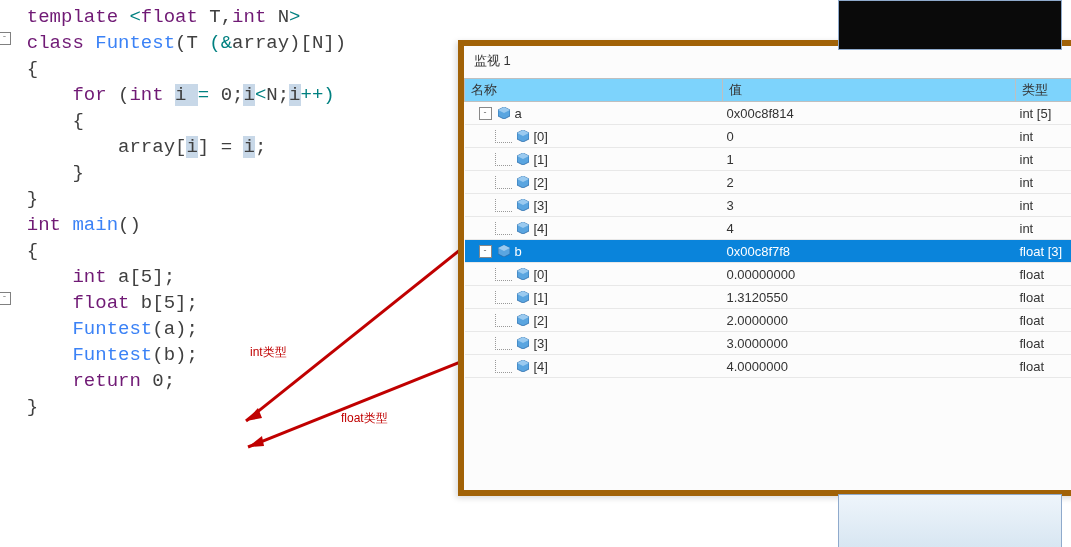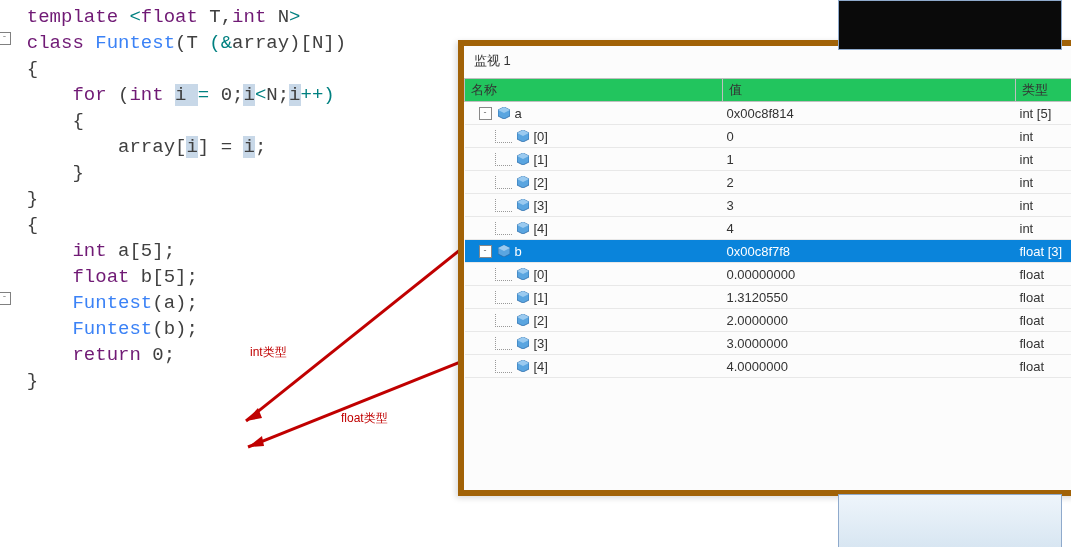--- a/index.html
+++ b/index.html
@@ -9,21 +9,21 @@
   .fn{color:#3b82f6}
   .op{color:#008080}
   .txt{color:#404040}
   .sel{background:#C8D8E8}
   .gutter{position:absolute;left:-2px;top:0;width:11px;height:100%;color:#808080;font-size:11px}
   .fold{position:absolute;left:0;width:11px;height:11px;border:1px solid #808080;background:#fff;font-size:9px;line-height:9px;text-align:center;color:#808080}
   .annot{position:absolute;font-family:"Microsoft YaHei",sans-serif;font-size:12px;color:#C00000}
   .watch{position:absolute;left:458px;top:40px;width:610px;height:444px;background:#fcfcfc;border:6px solid #a16207;box-shadow:-2px 2px 6px rgba(0,0,0,0.15)}
   .watch-title{font-family:"Microsoft YaHei",sans-serif;font-size:13px;padding:6px 10px 8px 10px;color:#333}
   .grid{width:100%;border-collapse:collapse;font-family:"Microsoft YaHei",Tahoma,sans-serif;font-size:13px}
-  .grid th{background:#22c55e;border:1px solid #bfbfbf;text-align:left;padding:2px 6px;font-weight:normal;color:#333;height:18px}
+  .grid th{background:#7dd3fc;border:1px solid #bfbfbf;text-align:left;padding:2px 6px;font-weight:normal;color:#333;height:18px}
   .grid td{border-bottom:1px solid #e8e8e8;padding:2px 4px;height:18px;vertical-align:middle;color:#333}
   .grid tr.selrow td{background:#0a84db;color:#fff}
   .redv{color:#C00000}
   .tree-cell{display:flex;align-items:center}
   .indent{display:inline-block}
   .tw{display:inline-block;width:11px;height:11px;border:1px solid #888;background:#fff;font-size:9px;line-height:9px;text-align:center;color:#666;margin:0 4px 0 2px;cursor:pointer}
   .ln{display:inline-block;width:16px;height:12px;border-left:1px dotted #999;border-bottom:1px dotted #999;margin-right:3px;vertical-align:middle}
   .cube{display:inline-block;width:12px;height:12px;margin:0 5px 0 2px;vertical-align:middle}
   .cube svg{display:block}
   .thumb{position:absolute;border:1px solid #8faacc;background:linear-gradient(#eef5fb,#d8e6f2)}
@@ -38,20 +38,21 @@
     <div class="fold" style="top:292px">-</div>
   </div>
   <div class="line">  <span class="kw">template </span><span class="op">&lt;</span><span class="kw">float </span><span class="txt">T</span><span class="txt">,</span><span class="kw">int </span><span class="txt">N</span><span class="op">&gt;</span></div>
   <div class="line">  <span class="kw">class </span><span class="fn">Funtest</span><span class="txt">(</span><span class="txt">T </span><span class="op">(&amp;</span><span class="txt">array</span><span class="txt">)[</span><span class="txt">N</span><span class="txt">])</span></div>
   <div class="line">  <span class="txt">{</span></div>
   <div class="line">  <span class="kw">    for </span><span class="txt">(</span><span class="kw">int </span><span class="txt sel">i </span><span class="op">= </span><span class="txt">0</span><span class="txt">;</span><span class="txt sel">i</span><span class="op">&lt;</span><span class="txt">N</span><span class="txt">;</span><span class="txt sel">i</span><span class="op">++)</span></div>
   <div class="line">  <span class="txt">    {</span></div>
   <div class="line">  <span class="txt">        array</span><span class="txt">[</span><span class="txt sel">i</span><span class="txt">] = </span><span class="txt sel">i</span><span class="txt">;</span></div>
   <div class="line">  <span class="txt">    }</span></div>
   <div class="line">  <span class="txt">}</span></div>
+  <div class="line">  <span class="kw">int </span><span class="fn">main</span><span class="txt">()</span></div>
   <div class="line">  <span class="txt">{</span></div>
   <div class="line">  <span class="kw">    int </span><span class="txt">a</span><span class="txt">[</span><span class="txt">5</span><span class="txt">];</span></div>
   <div class="line">  <span class="kw">    float </span><span class="txt">b</span><span class="txt">[</span><span class="txt">5</span><span class="txt">];</span></div>
   <div class="line">  <span class="fn">    Funtest</span><span class="txt">(</span><span class="txt">a</span><span class="txt">);</span></div>
   <div class="line">  <span class="fn">    Funtest</span><span class="txt">(</span><span class="txt">b</span><span class="txt">);</span></div>
   <div class="line">  <span class="kw">    return </span><span class="txt">0</span><span class="txt">;</span></div>
   <div class="line">  <span class="txt">}</span></div>
 </div>
 
 <div class="annot" style="left:250px;top:344px">int类型</div>

